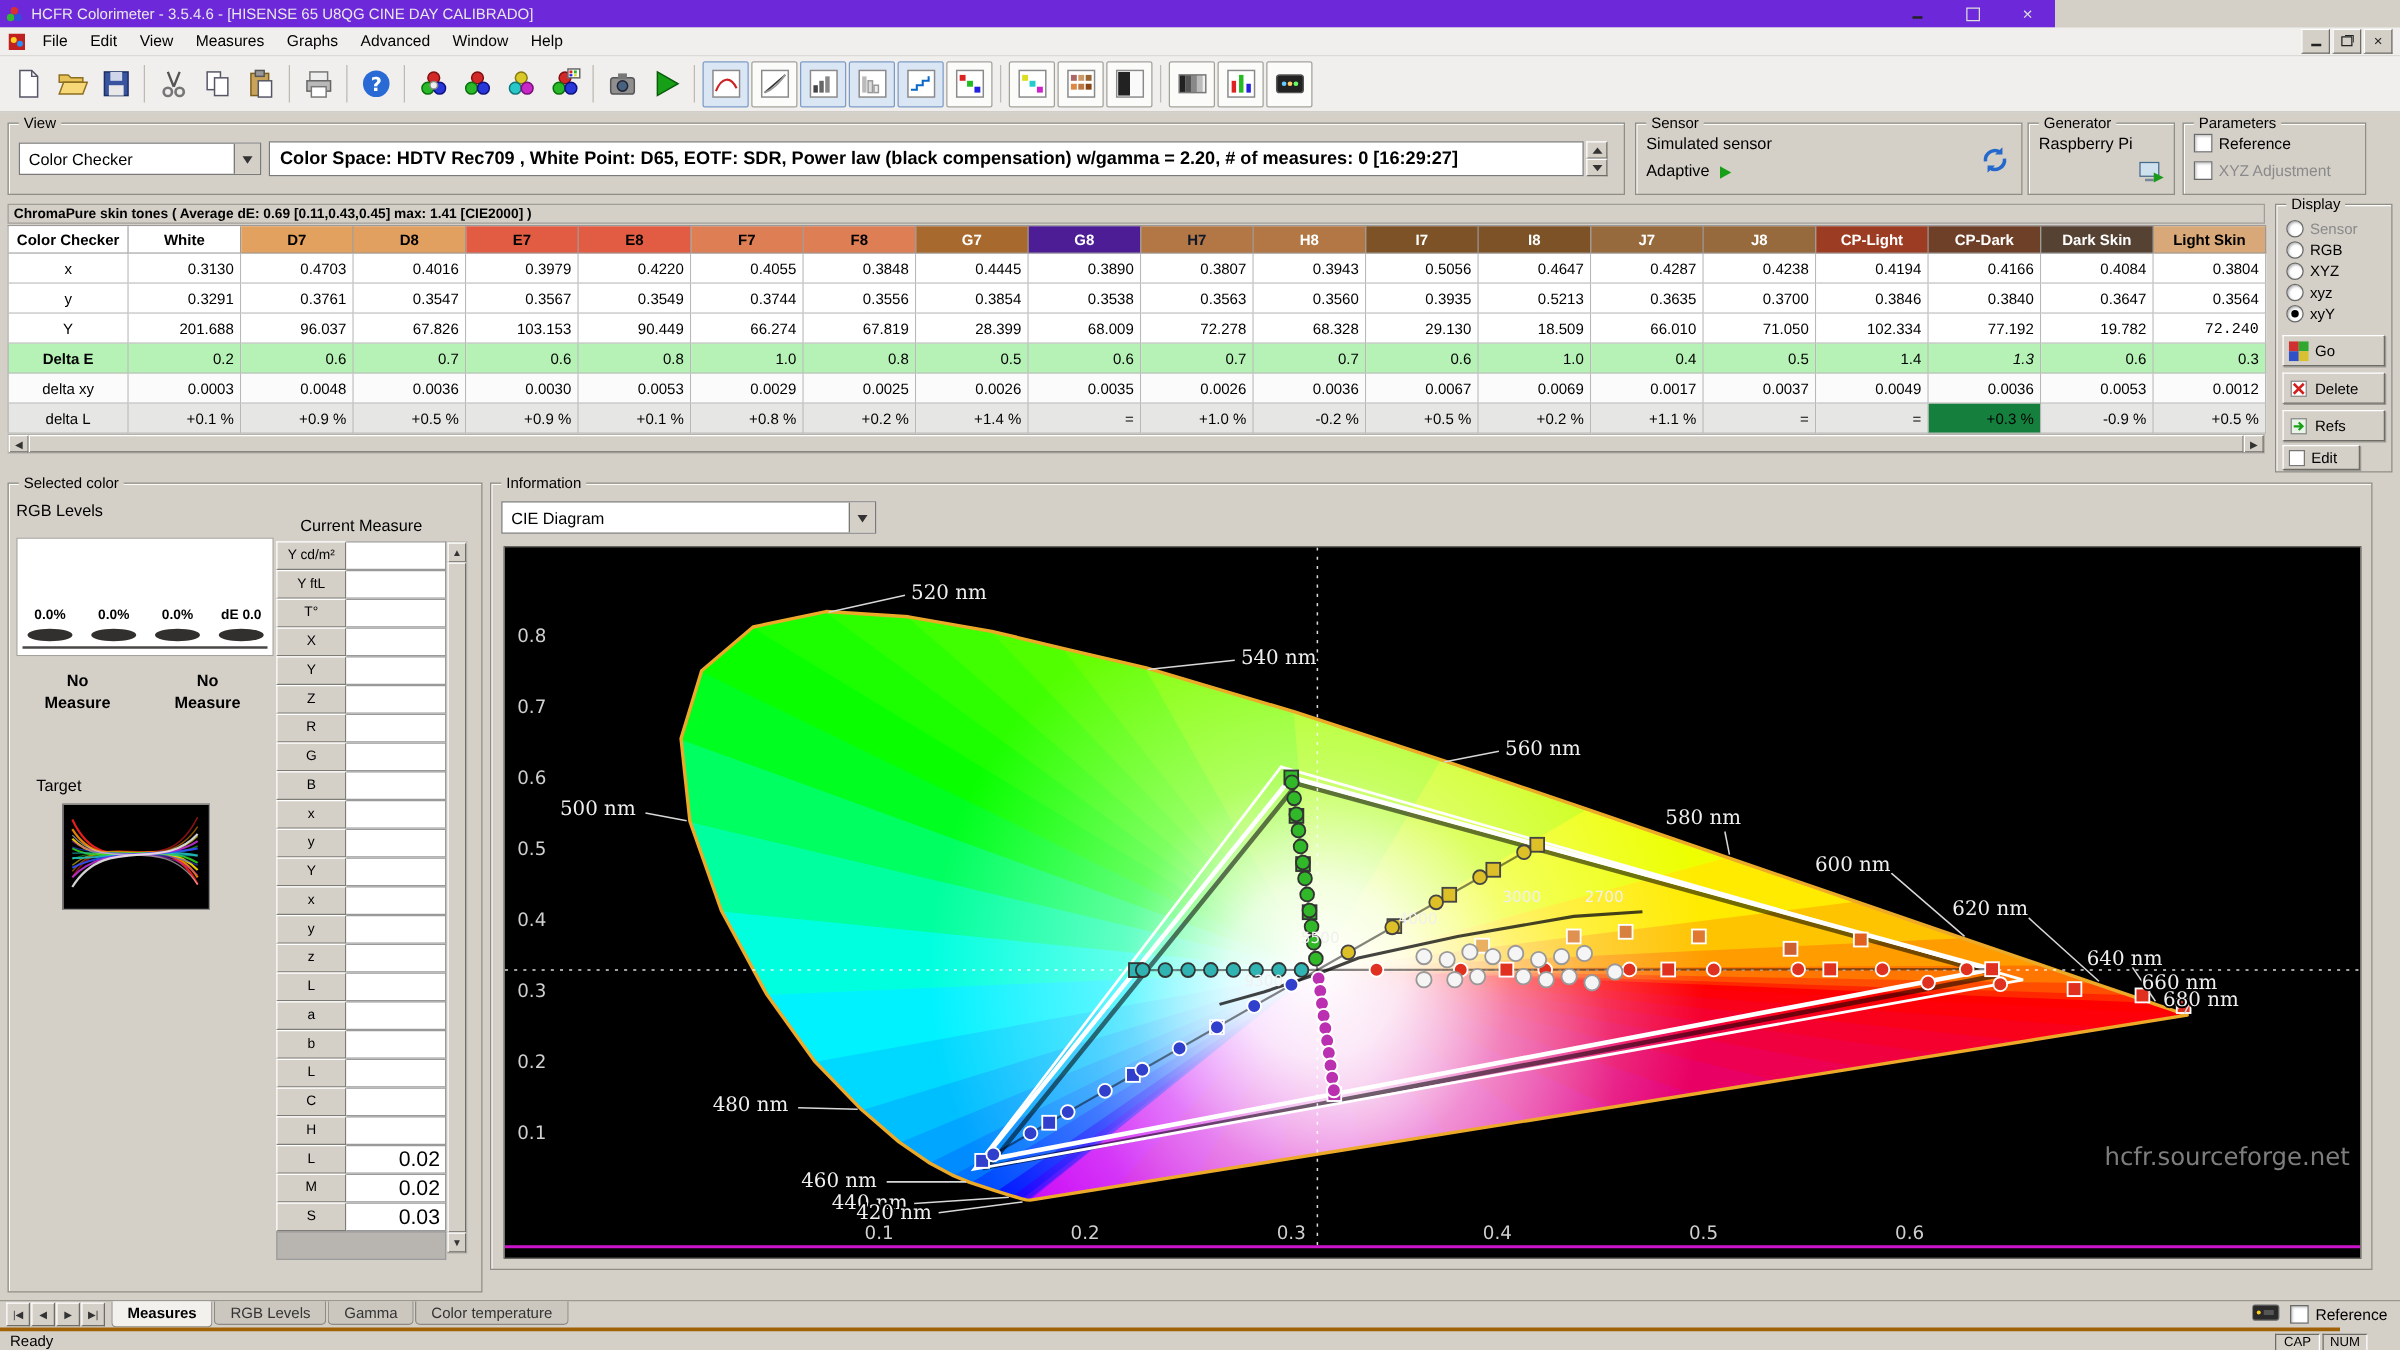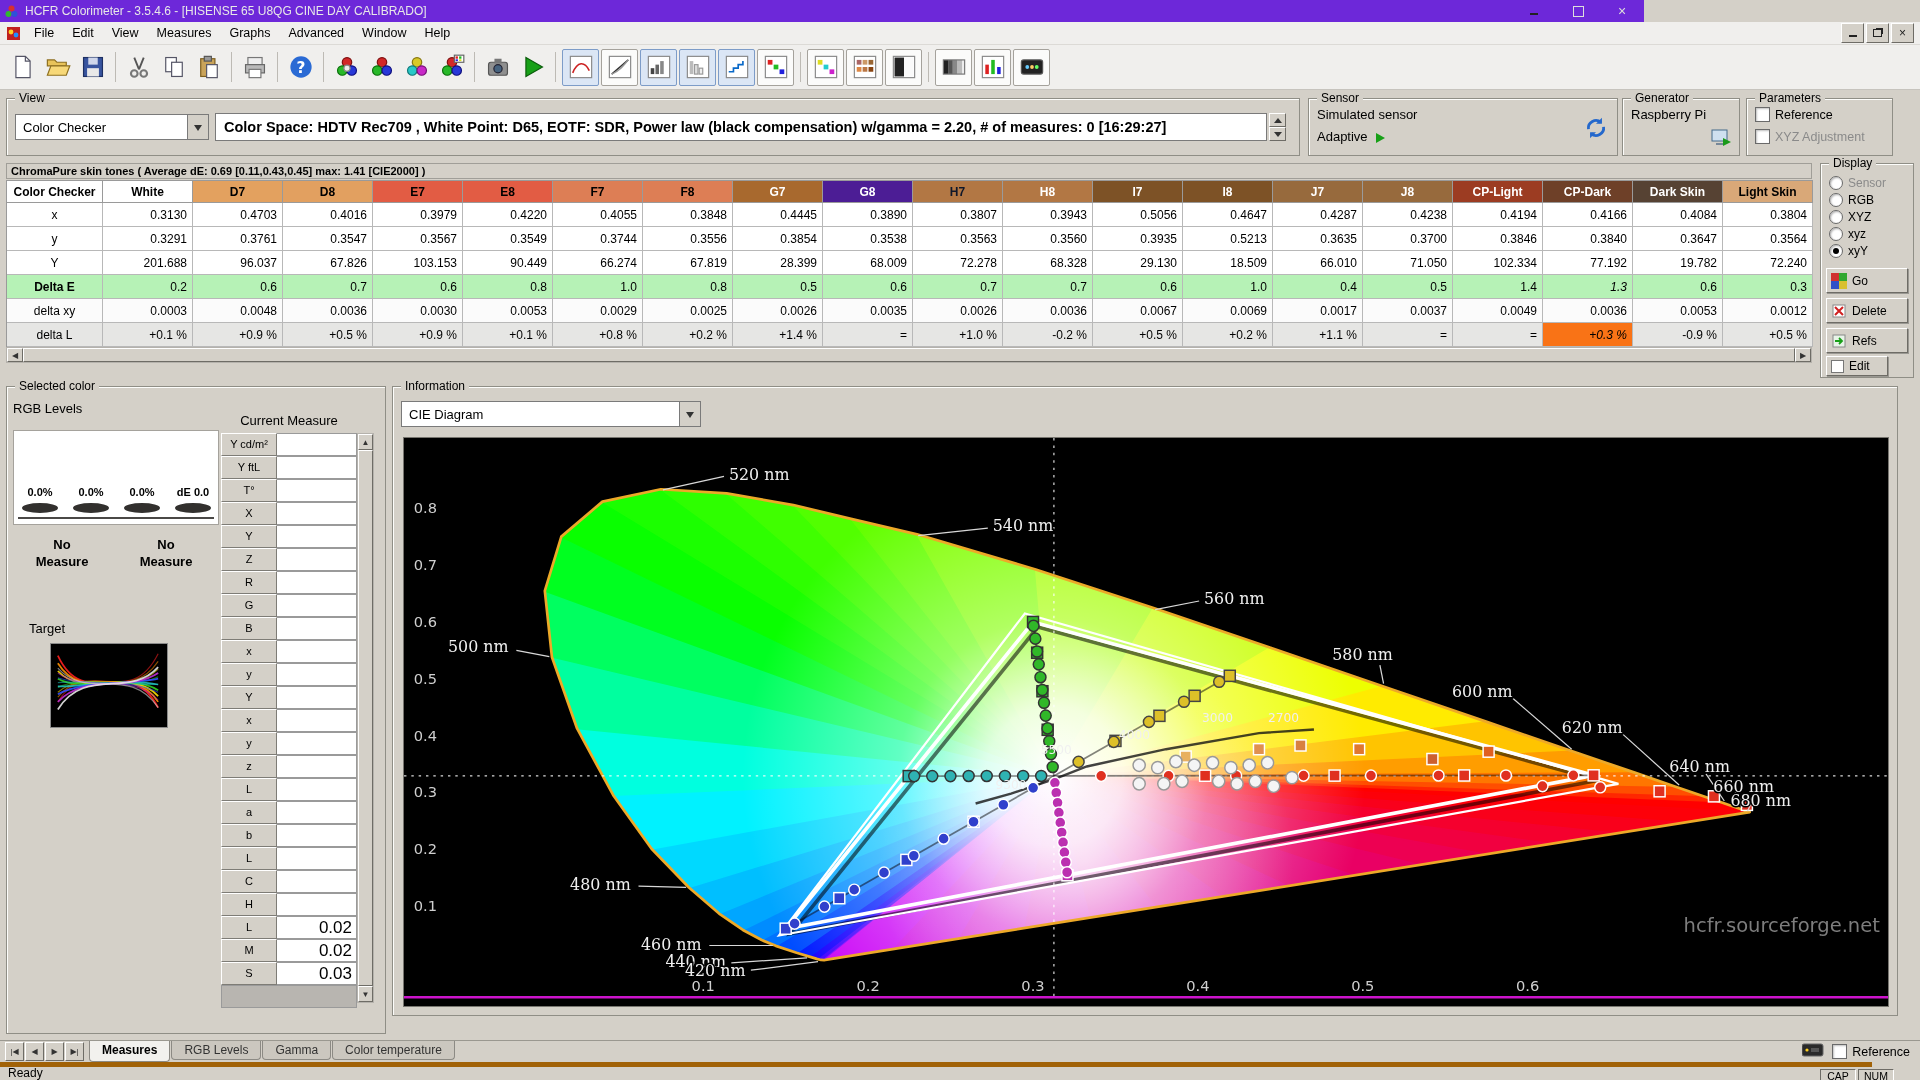--- a/index.html
+++ b/index.html
@@ -74,21 +74,21 @@
   .vscroll .sb-thumb{flex:1;}
   
   #chart-box{position:absolute;left:10px;top:50px;width:1486px;height:570px;border:1px solid #77756f;background:#000;box-sizing:border-box;}
   #chart-box svg{width:100%;height:100%;display:block;}
   
   #tabbar{position:absolute;left:0;top:1040px;width:1920px;height:22px;border-top:1px solid #9a9890;display:flex;align-items:flex-start;padding-left:5px;box-sizing:border-box;background:#d4d0c8;}
   .tnav{width:17px;height:17px;margin-top:1px;background:#d4d0c8;border:1px solid;border-color:#fff #6e6c66 #6e6c66 #fff;font-size:8px;display:flex;align-items:center;justify-content:center;color:#333;margin-right:1px;}
   .tab{height:18px;padding:0 12px;font-size:12px;line-height:18px;background:#cbc7bf;border:1px solid #8c8a84;border-top:none;border-radius:0 0 4px 4px;margin-right:1px;color:#333;}
   .tab.active{background:#f2f1ee;font-weight:bold;height:20px;color:#000;}
   #tab-right{margin-left:auto;display:flex;align-items:center;gap:8px;margin-right:10px;margin-top:2px;}
-  #statusbar{position:absolute;left:0;top:1062px;width:1872px;height:18px;background:#d4d0c8;border-top:5px solid #a16207;display:flex;align-items:flex-end;font-size:12px;box-sizing:border-box;}
+  #statusbar{position:absolute;left:0;top:1062px;width:1872px;height:18px;background:#d4d0c8;border-top:3px solid #a16207;display:flex;align-items:center;font-size:12px;box-sizing:border-box;}
   .status-cell{position:absolute;top:2px;width:34px;height:13px;border:1px solid;border-color:#6e6c66 #fff #fff #6e6c66;font-size:10.5px;text-align:center;line-height:13px;}
 </style>
 </head>
 <body>
 
 <div id="app">
 
   <div id="titlebar">
     <span class="app-ico">
       <svg width="15" height="15" viewBox="0 0 15 15">
@@ -531,21 +531,21 @@
       <div class="cell" style="background: rgb(255, 255, 255);">68.009</div>
       <div class="cell" style="background: rgb(255, 255, 255);">72.278</div>
       <div class="cell" style="background: rgb(255, 255, 255);">68.328</div>
       <div class="cell" style="background: rgb(255, 255, 255);">29.130</div>
       <div class="cell" style="background: rgb(255, 255, 255);">18.509</div>
       <div class="cell" style="background: rgb(255, 255, 255);">66.010</div>
       <div class="cell" style="background: rgb(255, 255, 255);">71.050</div>
       <div class="cell" style="background: rgb(255, 255, 255);">102.334</div>
       <div class="cell" style="background: rgb(255, 255, 255);">77.192</div>
       <div class="cell" style="background: rgb(255, 255, 255);">19.782</div>
-      <div class="cell" style="background: rgb(255, 255, 255);">72.240</div>
+      <div class="cell" style="background: rgb(255, 255, 255); font-family: Liberation Mono, monospace;">72.240</div>
       <div class="cell rlabel" style="background: rgb(182, 242, 182); font-weight: bold;">Delta E</div>
       <div class="cell" style="background: rgb(182, 242, 182);">0.2</div>
       <div class="cell" style="background: rgb(182, 242, 182);">0.6</div>
       <div class="cell" style="background: rgb(182, 242, 182);">0.7</div>
       <div class="cell" style="background: rgb(182, 242, 182);">0.6</div>
       <div class="cell" style="background: rgb(182, 242, 182);">0.8</div>
       <div class="cell" style="background: rgb(182, 242, 182);">1.0</div>
       <div class="cell" style="background: rgb(182, 242, 182);">0.8</div>
       <div class="cell" style="background: rgb(182, 242, 182);">0.5</div>
       <div class="cell" style="background: rgb(182, 242, 182);">0.6</div>
@@ -589,21 +589,21 @@
       <div class="cell" style="background: rgb(230, 230, 228);">+0.2 %</div>
       <div class="cell" style="background: rgb(230, 230, 228);">+1.4 %</div>
       <div class="cell" style="background: rgb(230, 230, 228);">=</div>
       <div class="cell" style="background: rgb(230, 230, 228);">+1.0 %</div>
       <div class="cell" style="background: rgb(230, 230, 228);">-0.2 %</div>
       <div class="cell" style="background: rgb(230, 230, 228);">+0.5 %</div>
       <div class="cell" style="background: rgb(230, 230, 228);">+0.2 %</div>
       <div class="cell" style="background: rgb(230, 230, 228);">+1.1 %</div>
       <div class="cell" style="background: rgb(230, 230, 228);">=</div>
       <div class="cell" style="background: rgb(230, 230, 228);">=</div>
-      <div class="cell" style="background: #f97316; font-style: italic;">+0.3 %</div>
+      <div class="cell" style="background: #15803d;">+0.3 %</div>
       <div class="cell" style="background: rgb(230, 230, 228);">-0.9 %</div>
       <div class="cell" style="background: rgb(230, 230, 228);">+0.5 %</div>
     </div>
   <div class="hscroll">
     <div class="sb-btn">◀</div>
     <div class="sb-thumb"></div>
     <div class="sb-btn">▶</div>
   </div>
 
   <div class="gb" style="left:1820px;top:163px;width:94px;height:215px;">

